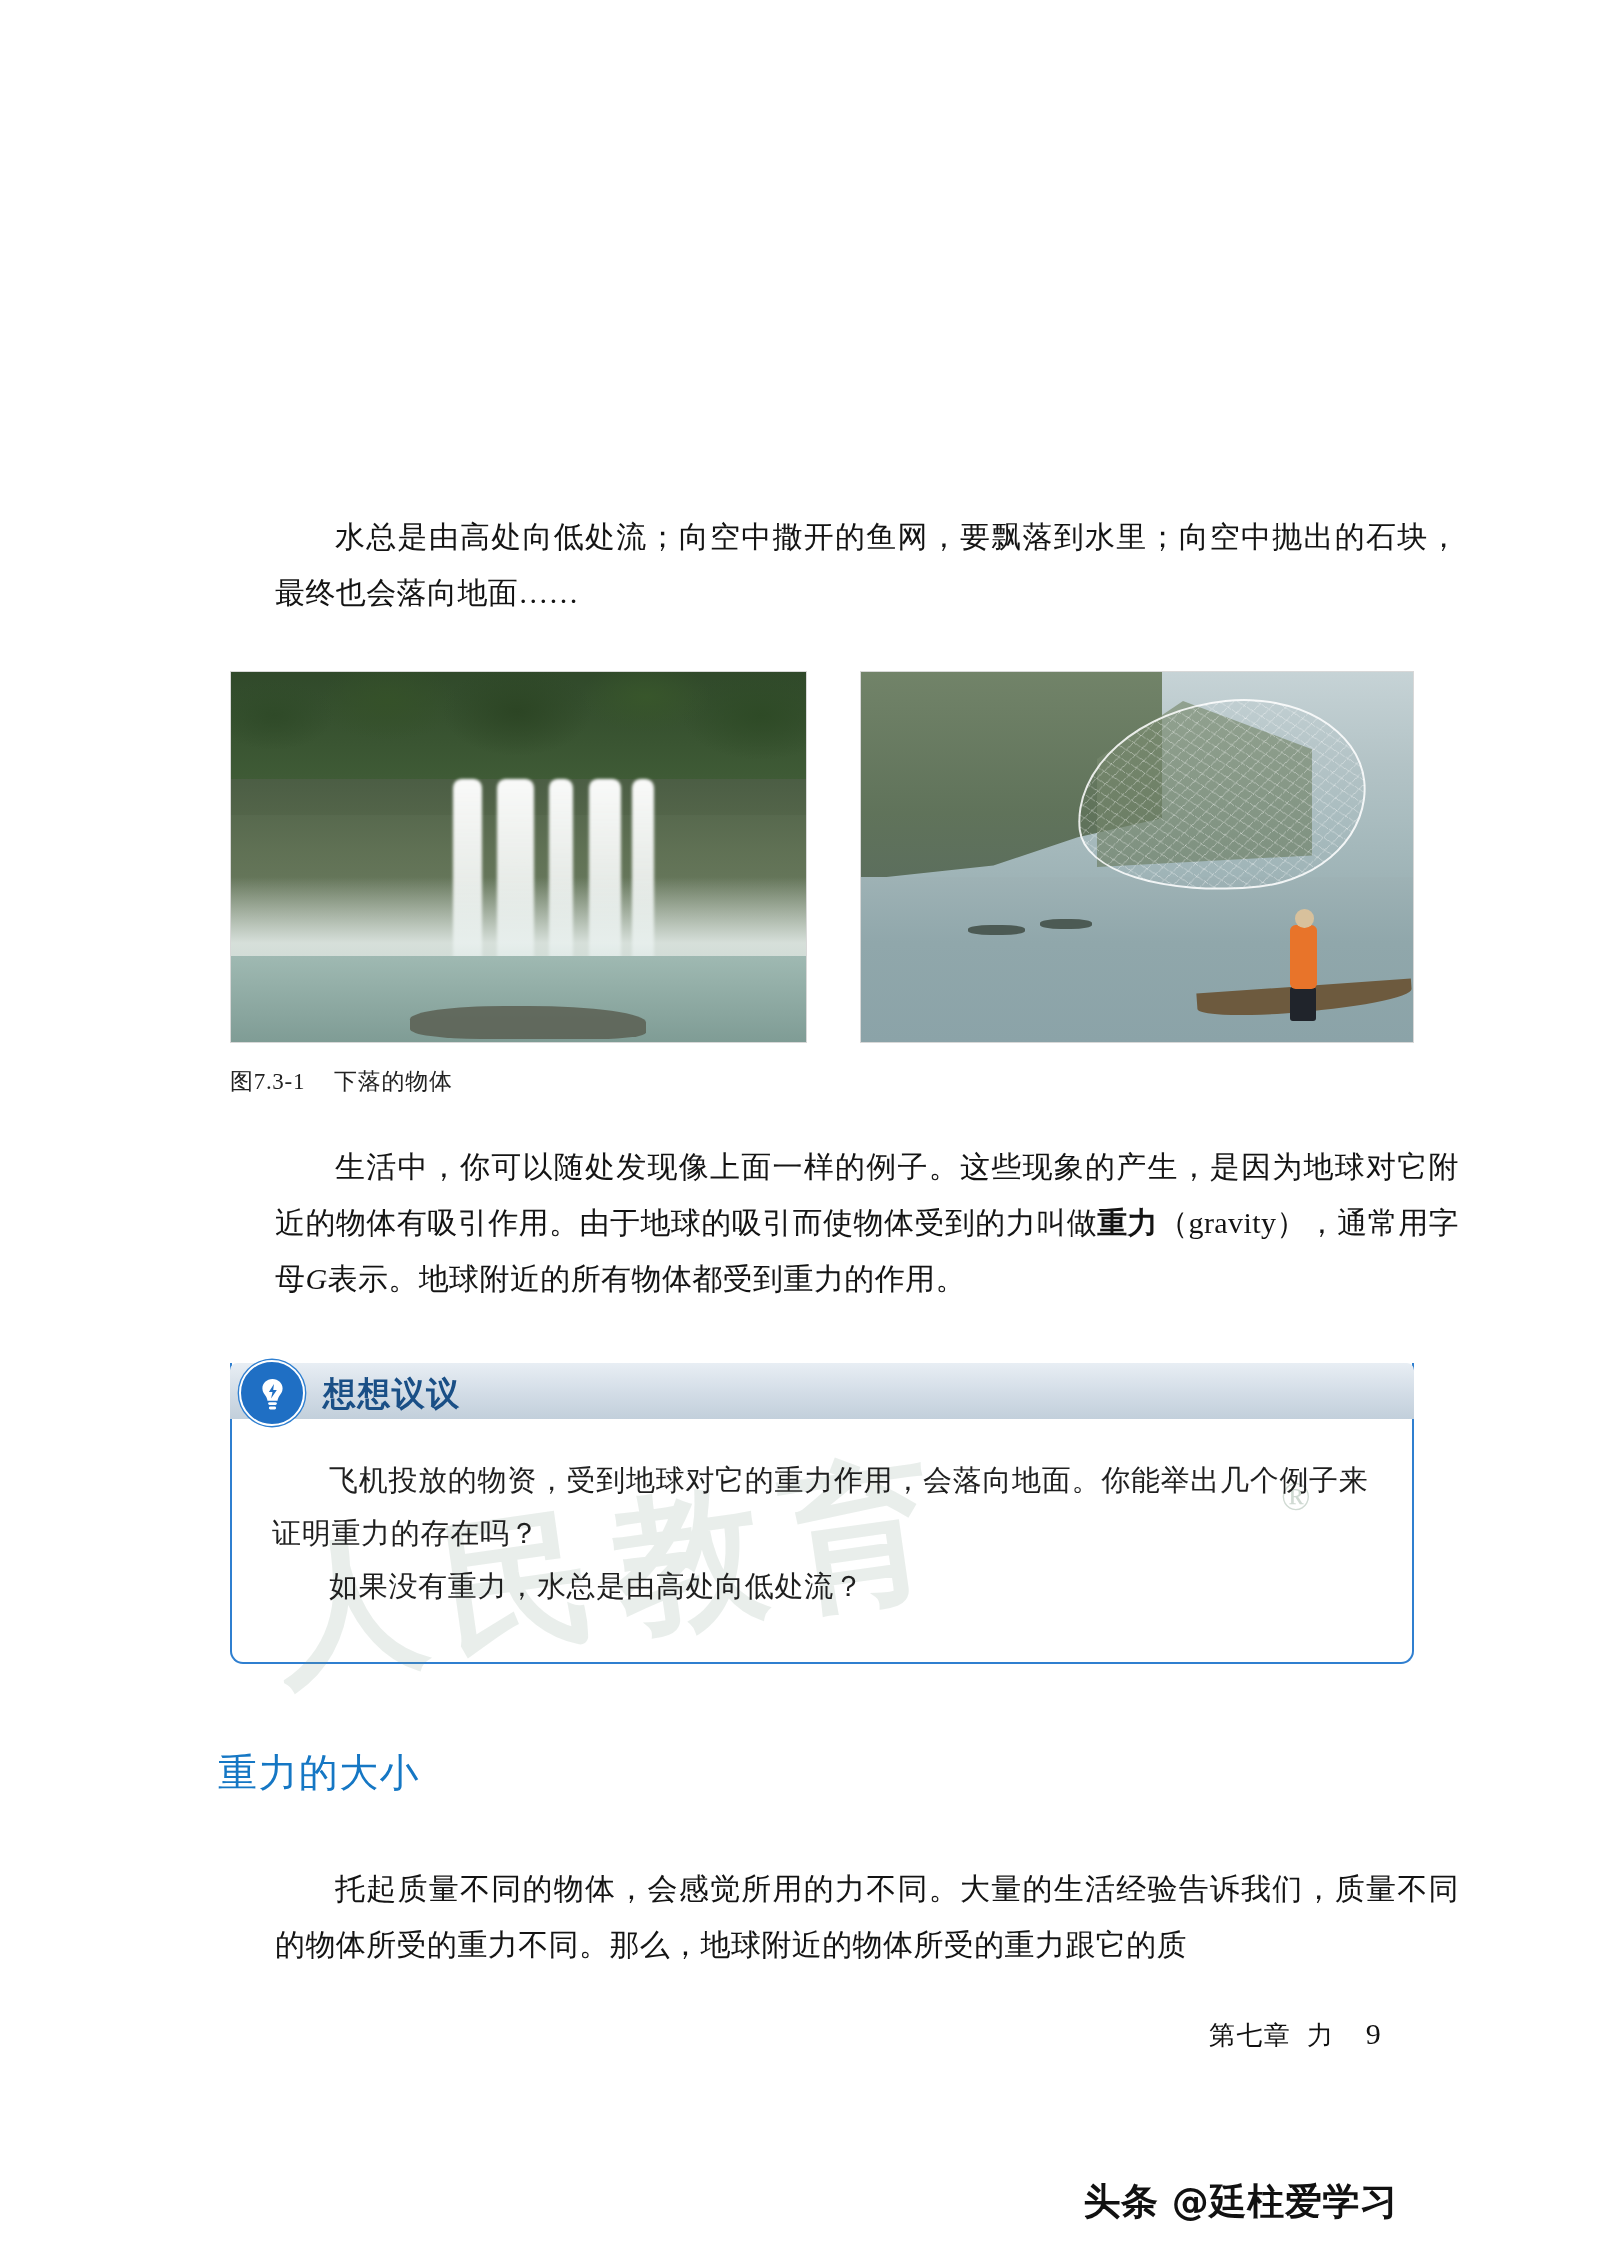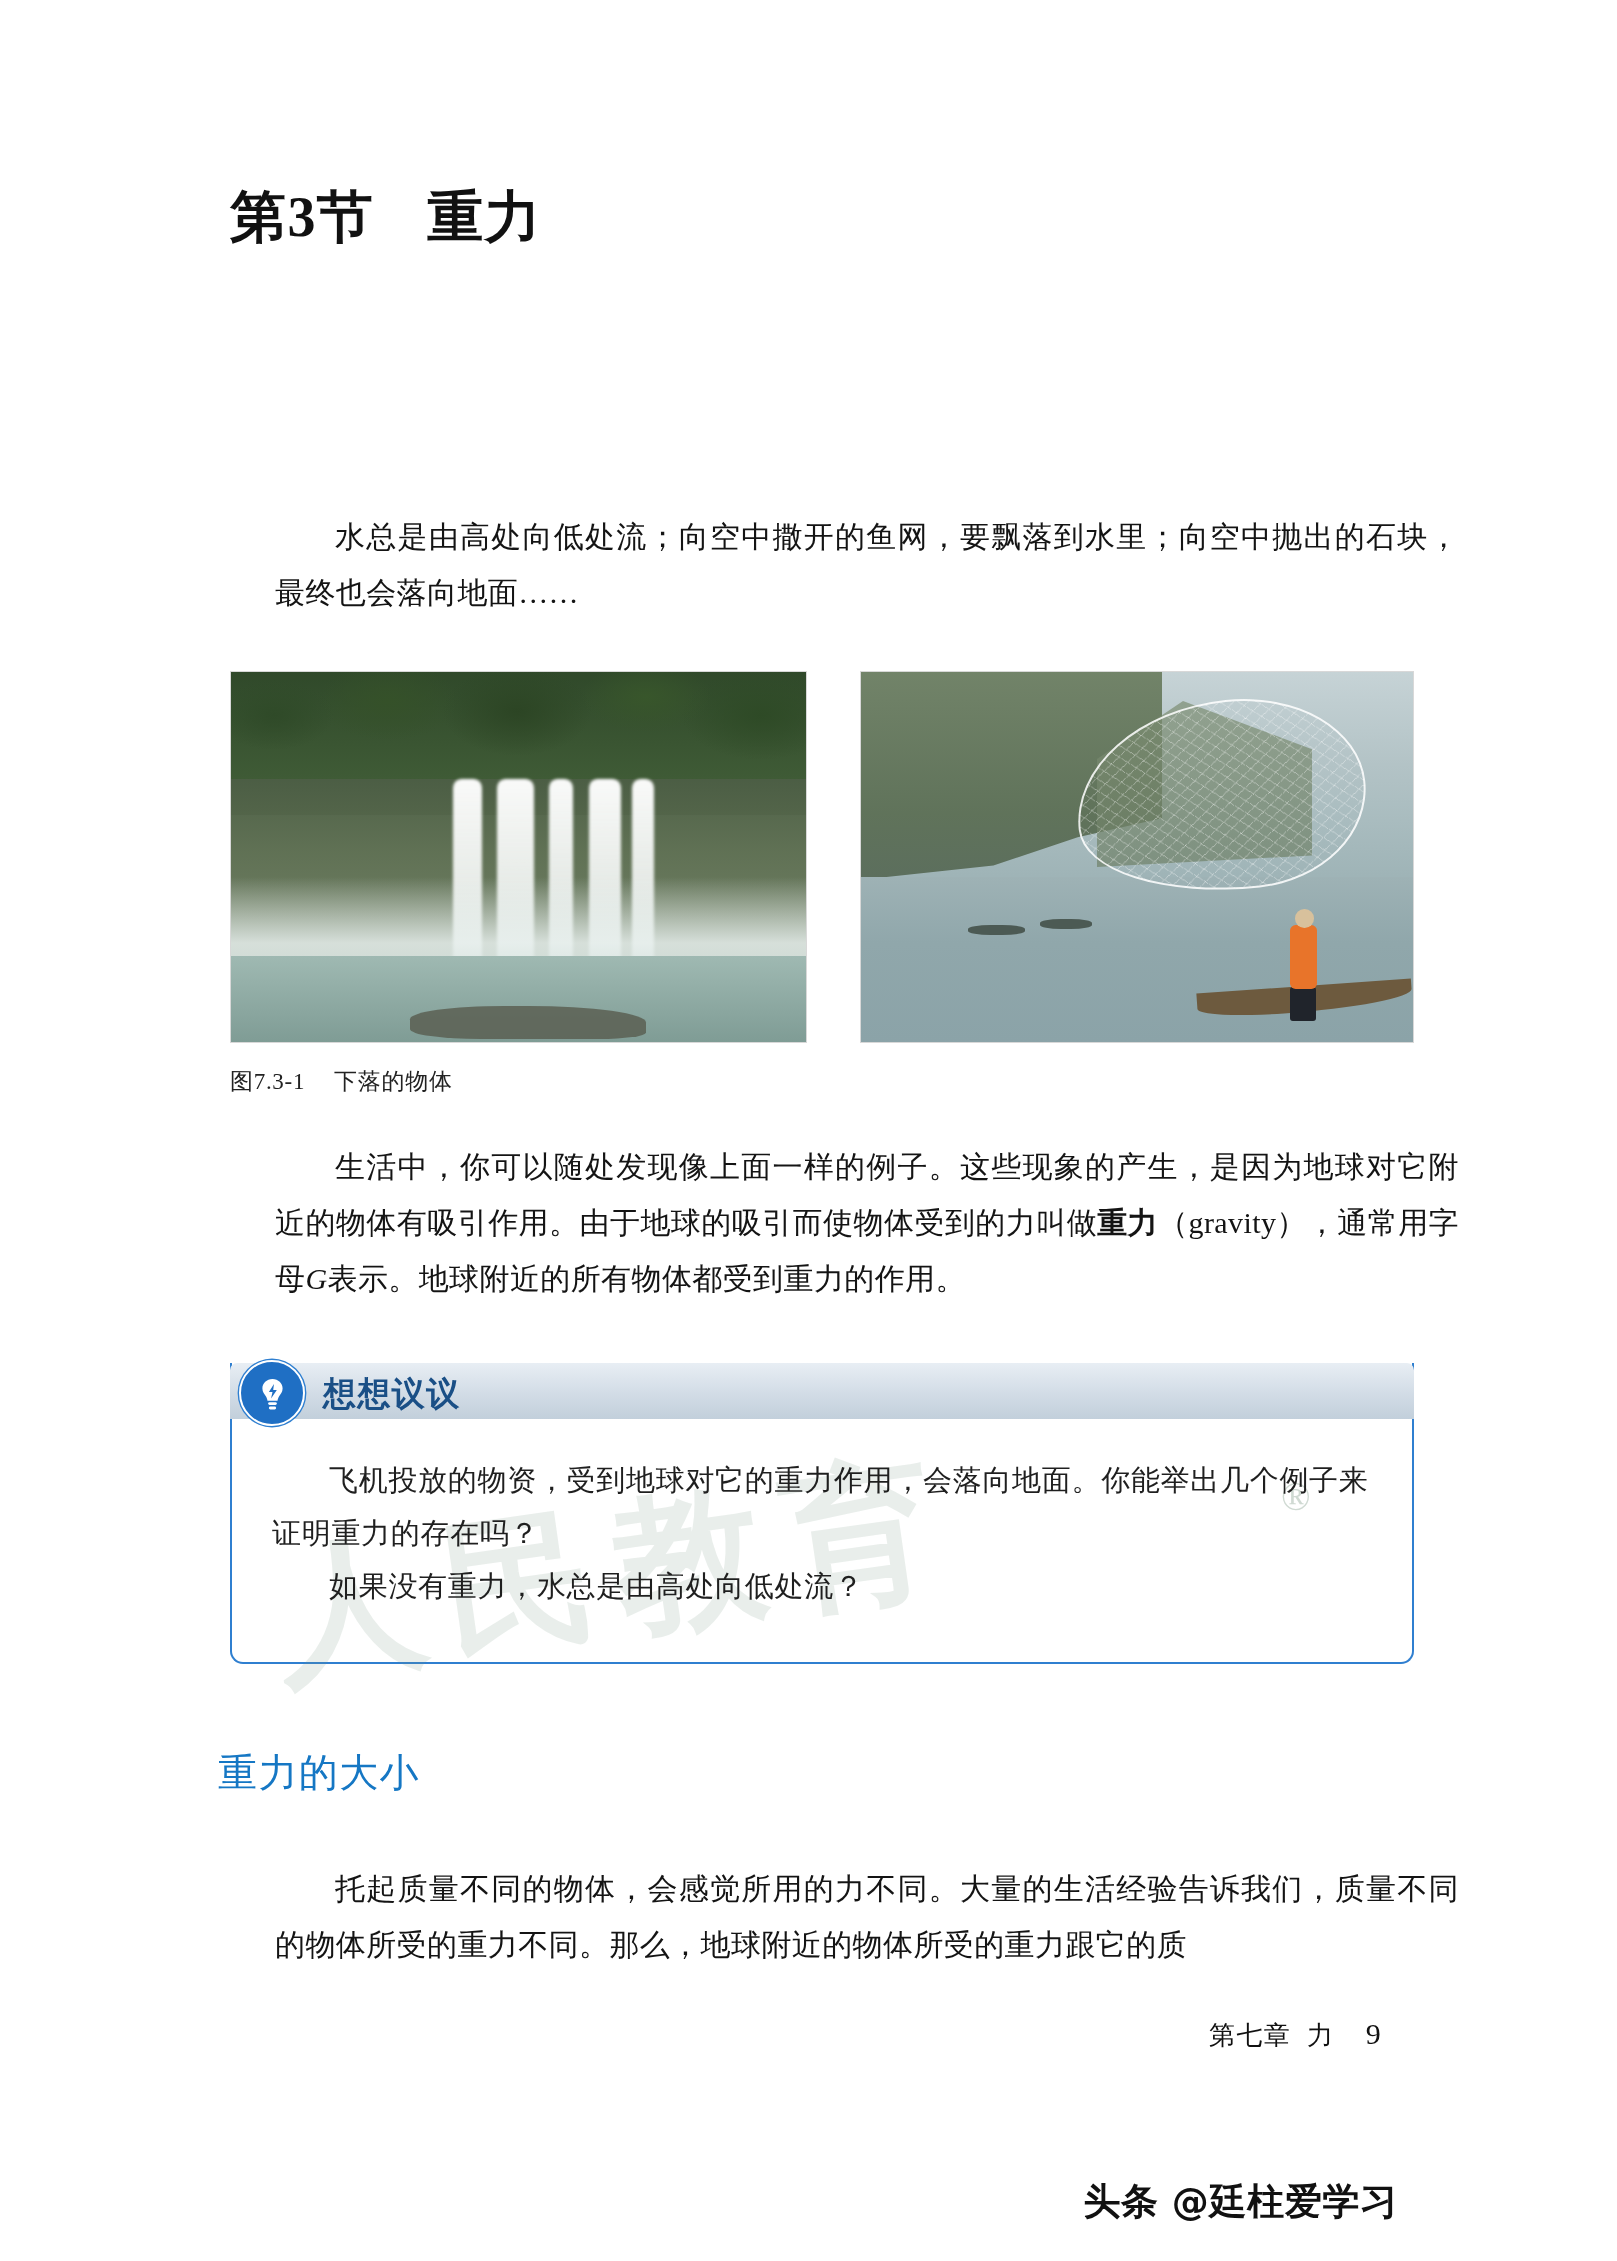--- a/index.html
+++ b/index.html
@@ -333,23 +333,20 @@
     font-weight: 700;
     color: #111;
     letter-spacing: 0.7px;
   }
 </style>
 </head>
 <body>
 
 <div class="page">
 
-  <div class="section-title">
-    <span class="num">第3节</span><span class="gap"></span><span>重力</span>
-  </div>
 
   <div class="para indent" style="top: 509px;">水总是由高处向低处流；向空中撒开的鱼网，要飘落到水里；向空中抛出的石块，最终也会落向地面……</div>
 
   <div class="fig-row">
 
     <div class="fig fig-left">
       <div class="wf-sky"></div>
       <div class="wf-trees"></div>
       <div class="wf-cliff"></div>
       <div class="wf-fall" style="left:222px; width:29px;"></div>

